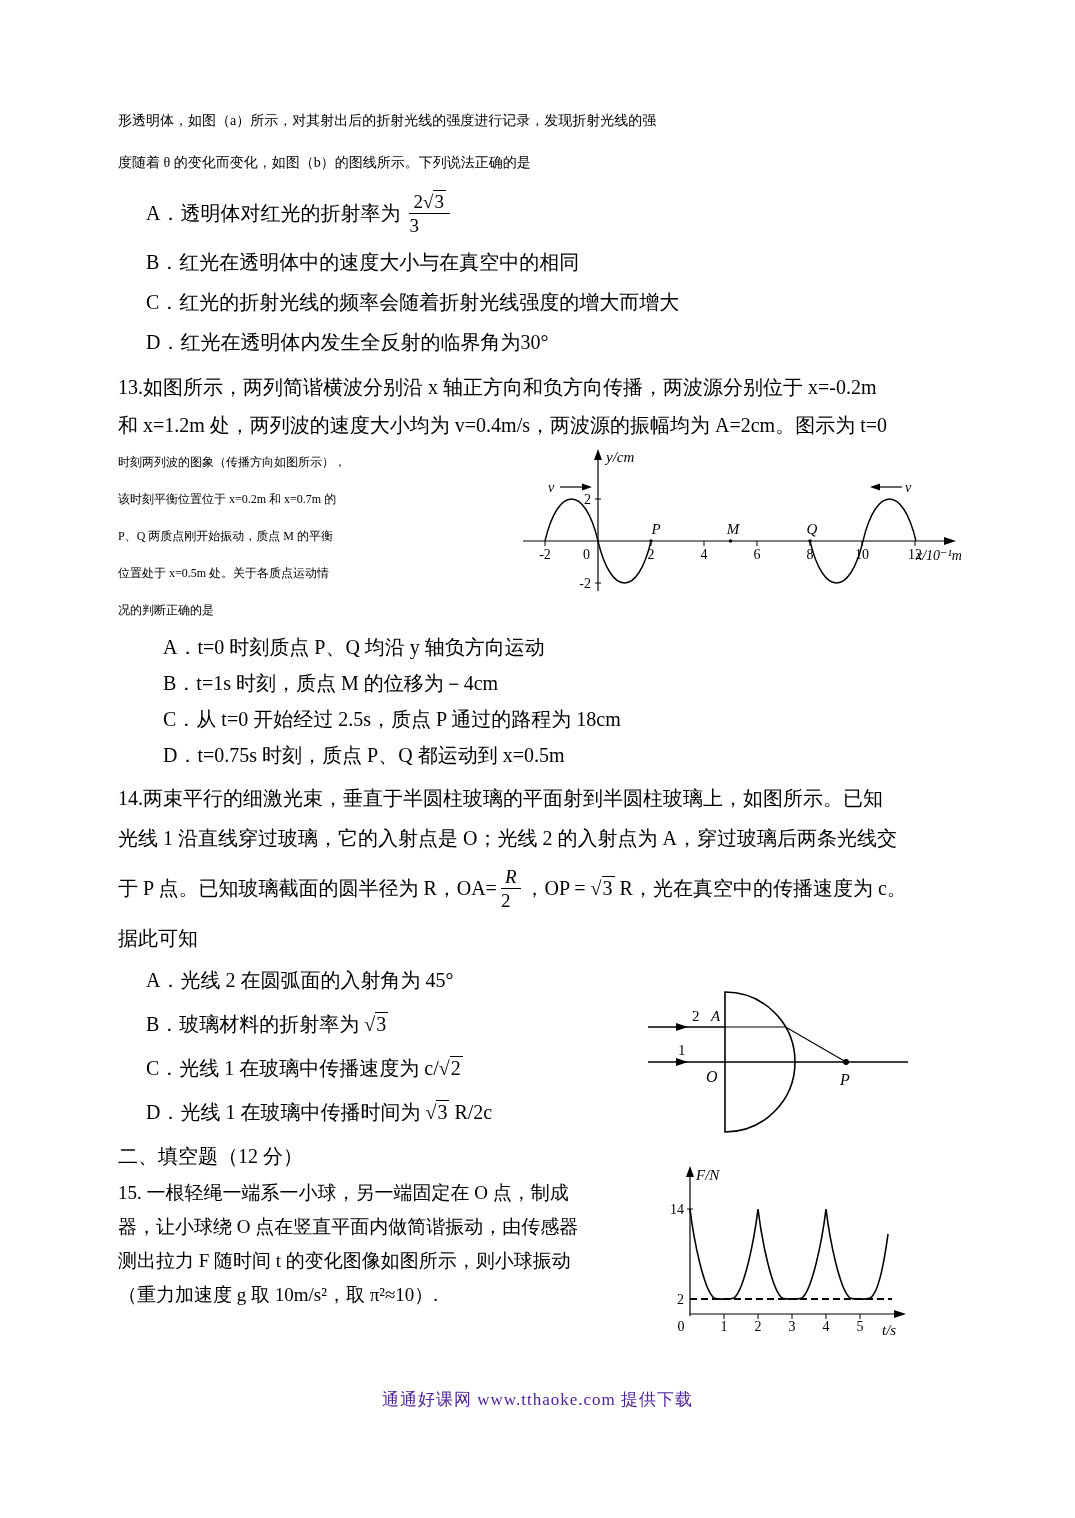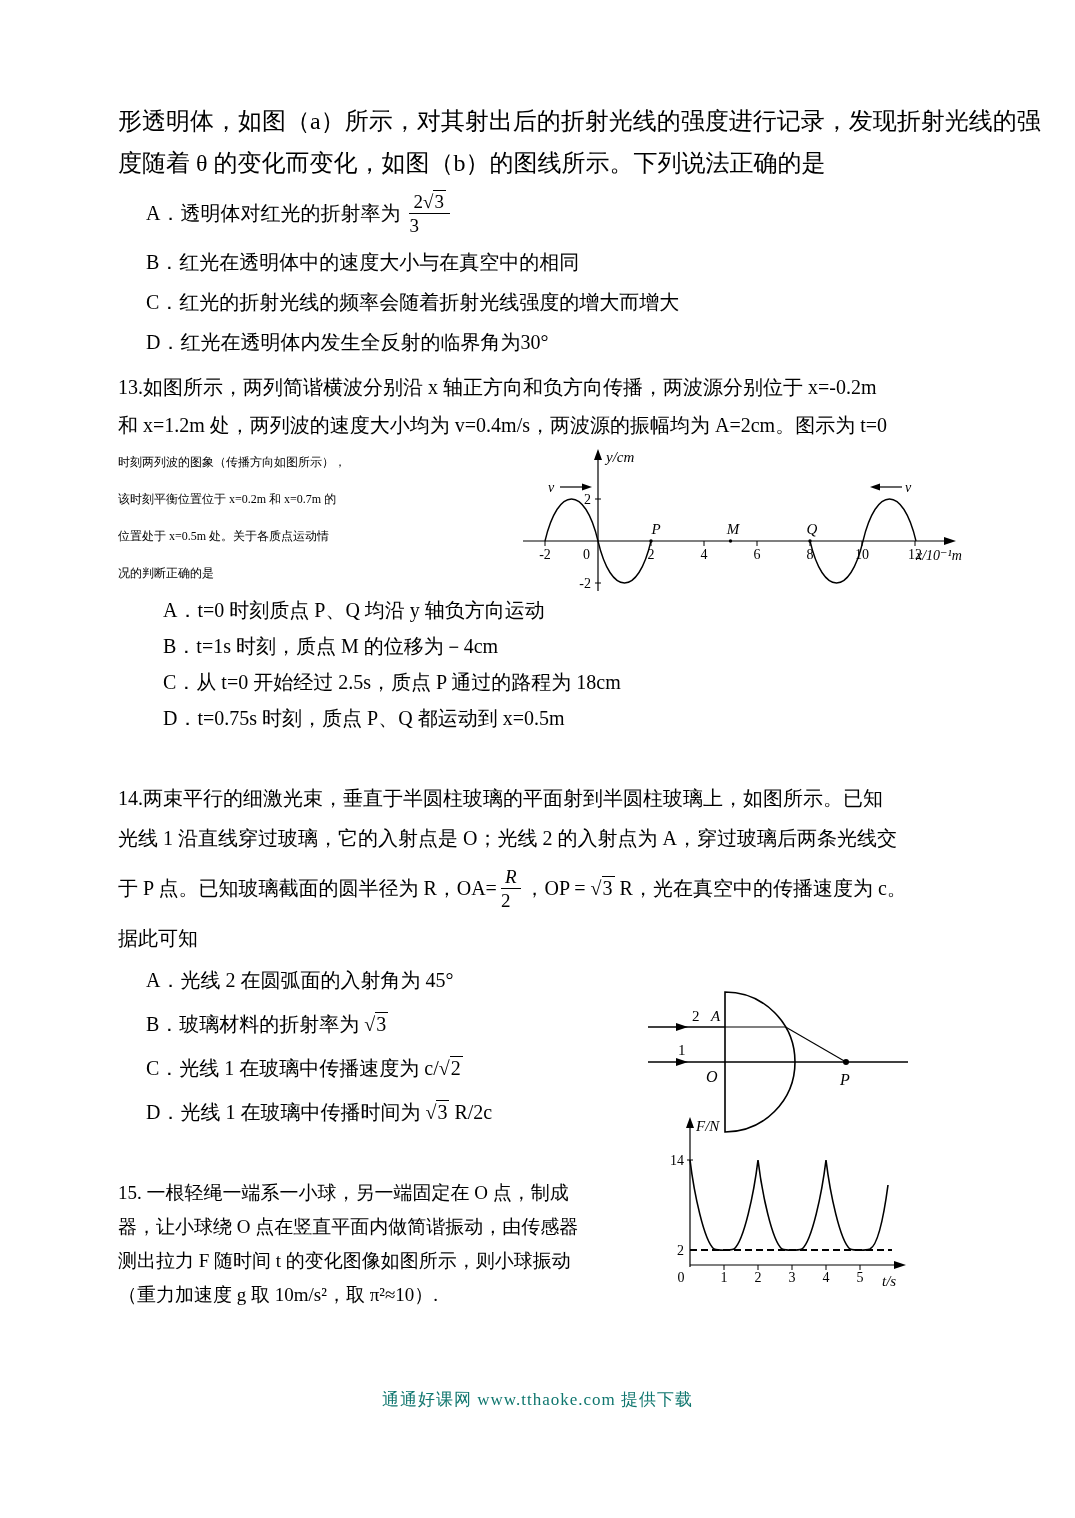--- a/index.html
+++ b/index.html
@@ -1,19 +1,19 @@
 <!DOCTYPE html>
 <html><head>
 <meta charset="utf-8">
 <style>
   html,body{margin:0;padding:0;background:#9a9a9a;}
   .page{position:relative;width:1075px;height:1518px;background:#ffffff;color:#000;
         font-family:"Liberation Serif","DejaVu Serif",serif;overflow:hidden;margin:0 auto;}
   .blk{position:absolute;left:118px;}
-  .q12-stem{font-size:24px;line-height:42px;white-space:nowrap;}
+  .q12-stem{font-size:14px;line-height:42px;white-space:nowrap;}
   .q12-opt{font-size:20px;line-height:40px;white-space:nowrap;padding-left:28px;}
   .q12-opt-tall{line-height:58px;}
   .q13-ln{font-size:20px;line-height:38px;white-space:nowrap;}
   .q13-col{font-size:12px;line-height:37px;white-space:nowrap;}
   .q13-opt{font-size:20px;line-height:36px;white-space:nowrap;padding-left:45px;}
   .q14-ln{font-size:20px;line-height:40px;white-space:nowrap;}
   .q14-tall{font-size:20px;line-height:60px;white-space:nowrap;}
   .q14-opt{font-size:20px;line-height:44px;white-space:nowrap;padding-left:28px;}
   .sec-title{font-size:20px;line-height:40px;white-space:nowrap;}
   .q15-ln{font-size:19px;line-height:34px;white-space:nowrap;}
@@ -21,21 +21,21 @@
         font-size:19px;margin:0 4px;position:relative;top:-2px;}
   .frac .fnum{display:block;border-bottom:1.4px solid #000;padding:0 4px 1px;}
   .frac .fden{display:block;padding-top:1px;}
   .sqrt{white-space:nowrap;}
   .sqrt .rad{border-top:1.3px solid #000;padding:0 2px 0 1px;}
   .blank{display:inline-block;border-bottom:1.2px solid #000;height:17px;margin:0 3px;}
   .fig{position:absolute;}
   .fig svg text{font-family:"Liberation Serif","DejaVu Serif",serif;fill:#000;}
   .it{font-style:italic;}
   .footer{position:absolute;top:1388px;left:0;width:100%;text-align:center;
-          font-size:17px;color:#0f766e;letter-spacing:1px;}
+          font-size:17px;color:#4c1d95;letter-spacing:1px;}
 </style>
 </head>
 <body>
 
 <div class="page">
 
   <div class="blk" style="top:100px;">
     <div class="q12-stem">形透明体，如图（a）所示，对其射出后的折射光线的强度进行记录，发现折射光线的强</div>
     <div class="q12-stem">度随着 θ 的变化而变化，如图（b）的图线所示。下列说法正确的是</div>
     <div class="q12-opt q12-opt-tall">
@@ -44,20 +44,21 @@
     <div class="q12-opt">B．红光在透明体中的速度大小与在真空中的相同</div>
     <div class="q12-opt">C．红光的折射光线的频率会随着折射光线强度的增大而增大</div>
     <div class="q12-opt">D．红光在透明体内发生全反射的临界角为30°</div>
   </div>
 
   <div class="blk" style="top:368px;">
     <div class="q13-ln">13.如图所示，两列简谐横波分别沿 x 轴正方向和负方向传播，两波源分别位于 x=-0.2m</div>
     <div class="q13-ln">和 x=1.2m 处，两列波的速度大小均为 v=0.4m/s，两波源的振幅均为 A=2cm。图示为 t=0</div>
     <div class="q13-col">时刻两列波的图象（传播方向如图所示），</div>
     <div class="q13-col">该时刻平衡位置位于 x=0.2m 和 x=0.7m 的</div>
+    <div class="q13-col">P、Q 两质点刚开始振动，质点 M 的平衡</div>
     <div class="q13-col">位置处于 x=0.5m 处。关于各质点运动情</div>
     <div class="q13-col">况的判断正确的是</div>
     <div class="q13-opt">A．t=0 时刻质点 P、Q 均沿 y 轴负方向运动</div>
     <div class="q13-opt">B．t=1s 时刻，质点 M 的位移为－4cm</div>
     <div class="q13-opt">C．从 t=0 开始经过 2.5s，质点 P 通过的路程为 18cm</div>
     <div class="q13-opt">D．t=0.75s 时刻，质点 P、Q 都运动到 x=0.5m</div>
   </div>
 
   <div class="fig" style="left:518px;top:446px;">
     <svg width="460" height="185" viewBox="0 0 460 185">
@@ -148,29 +149,32 @@
       <line x1="145.6" y1="49" x2="206" y2="84" stroke="#000" stroke-width="1.1"></line>
       <circle cx="206" cy="84" r="3" fill="#000"></circle>
       <text x="52" y="43" font-size="15">2</text>
       <text x="71" y="43" font-size="15" class="it">A</text>
       <text x="38" y="77" font-size="15">1</text>
       <text x="66" y="104" font-size="16" class="it">O</text>
       <text x="200" y="107" font-size="16" class="it">P</text>
     </svg>
   </div>
 
+  <div class="blk" style="top:1136px;">
+    <div class="sec-title">二、填空题（12 分）</div>
+  </div>
 
   <div class="blk" style="top:1176px;">
     <div class="q15-ln">15. 一根轻绳一端系一小球，另一端固定在 O 点，制成</div>
     <div class="q15-ln">器，让小球绕 O 点在竖直平面内做简谐振动，由传感器</div>
     <div class="q15-ln">测出拉力 F 随时间 t 的变化图像如图所示，则小球振动</div>
     <div class="q15-ln">（重力加速度 g 取 10m/s²，取 π²≈10）.</div>
   </div>
 
-  <div class="fig" style="left:668px;top:1115px;">
+  <div class="fig" style="left:668px;top:1164px;">
     <svg width="245" height="185" viewBox="0 0 245 185">
 
       <line x1="22" y1="152" x2="22" y2="8" stroke="#000" stroke-width="1.2"></line>
       <polygon points="22,2 18,13 26,13" fill="#000"></polygon>
       <line x1="22" y1="150" x2="230" y2="150" stroke="#000" stroke-width="1.2"></line>
       <polygon points="238,150 226,146 226,154" fill="#000"></polygon>
       <text x="28" y="16" font-size="15" class="it">F/N</text>
       <text x="214" y="171" font-size="15" class="it">t/s</text>
 
       <line x1="19" y1="45" x2="25" y2="45" stroke="#000" stroke-width="1"></line>

